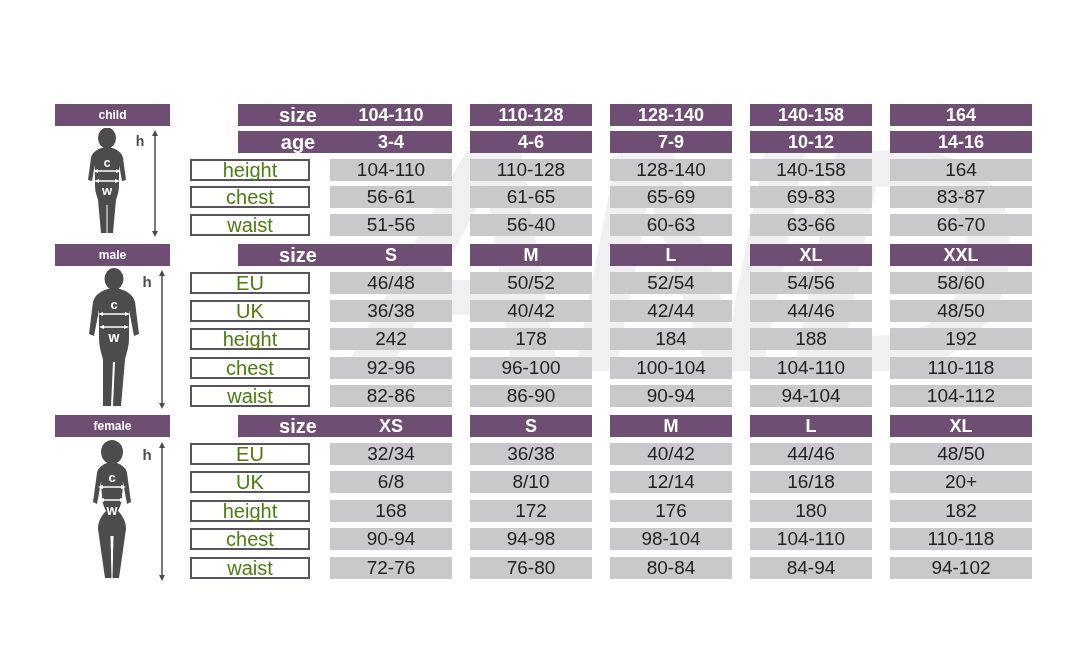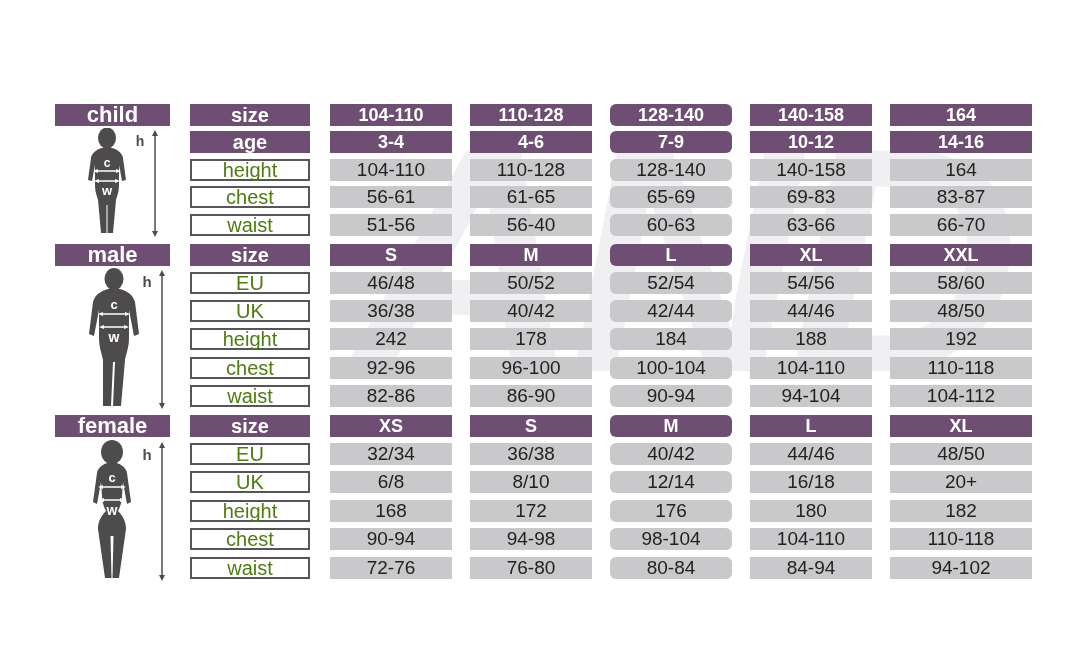--- a/index.html
+++ b/index.html
@@ -19,29 +19,29 @@
   .title-text {
     color:#ffffff; font-size:34px; font-weight:700; letter-spacing:1px;
     transform:scaleX(0.70); transform-origin:0 50%; margin-left:36px; white-space:nowrap;
   }
 
   .row { position:absolute; left:0; top:0; width:100%; height:22px; z-index:1; }
   .cell {
     position:absolute; top:0; height:22px;
     display:flex; align-items:center; justify-content:center;
   }
-  .secbar { left:55px;  width:115px; background:#6e4f73; color:#fff; font-weight:700; font-size:22px; }
+  .secbar { left:55px;  width:115px; background:#6e4f73; color:#fff; font-weight:700; font-size:12px; }
   .xl { left:190px; width:120px; }
   .v0 { left:330px; width:122px; }
   .v1 { left:470px; width:122px; }
-  .v2 { left:610px; width:122px;border-radius:6px; }
+  .v2 { left:610px; width:122px; }
   .v3 { left:750px; width:122px;text-align:center; }
   .v4 { left:890px; width:142px; }
   .p { background:#6e4f73; color:#ffffff; font-weight:700; font-size:18px; }
-  .xl.p { font-size:20px; }
+  .xl.p { font-size:20px;margin-left:48px; }
   .w { background:#ffffff; border:2px solid #57545c; color:#4d7c0f; font-size:20px; }
   .g { background:#c9c8ca; color:#242122; font-size:19px; }
 
   .fig { position:absolute; z-index:1; }
   .fig text { font-family:"Liberation Sans", sans-serif; font-weight:bold; }
 </style>
 </head>
 <body>
 
 <div class="canvas">

